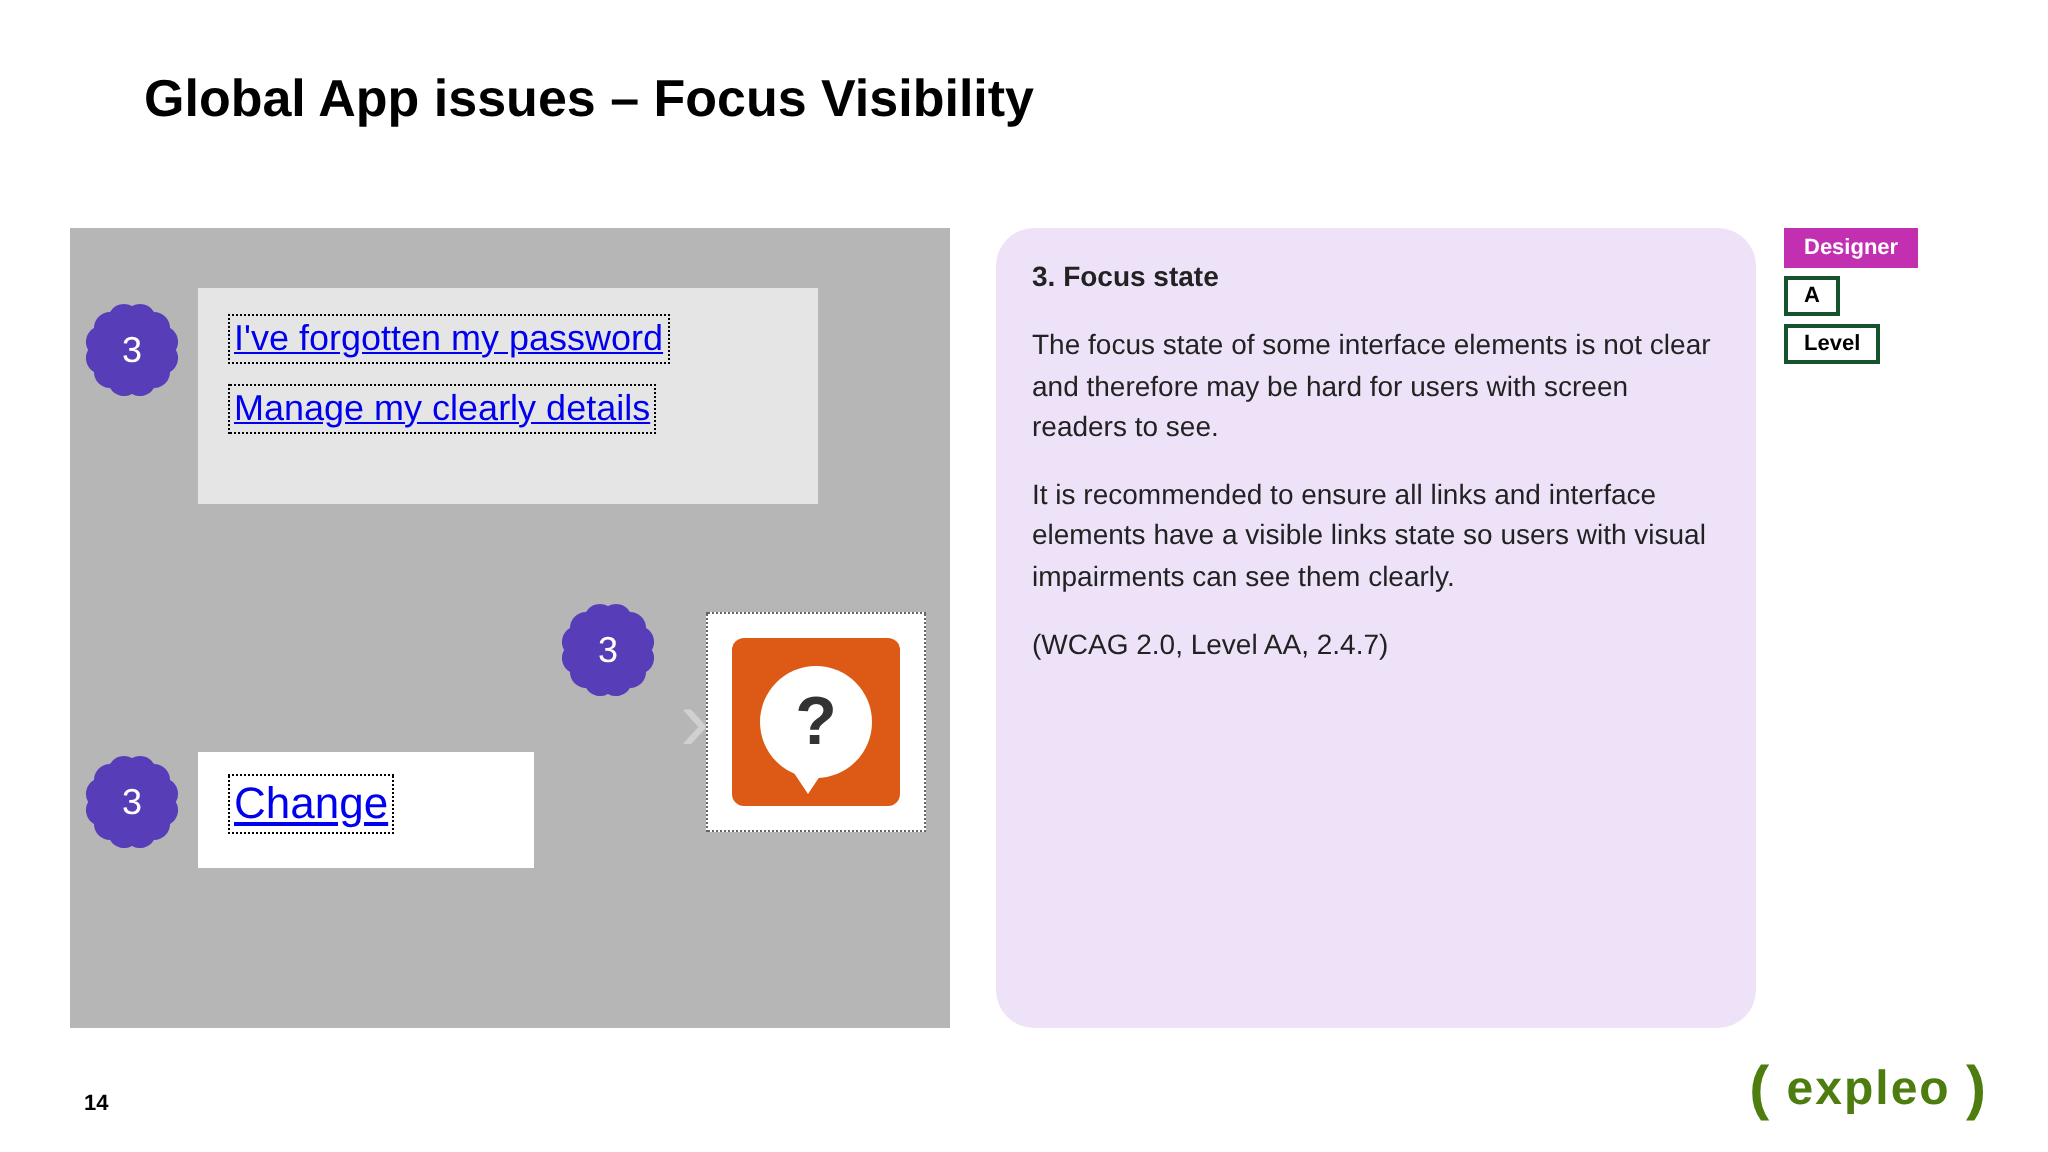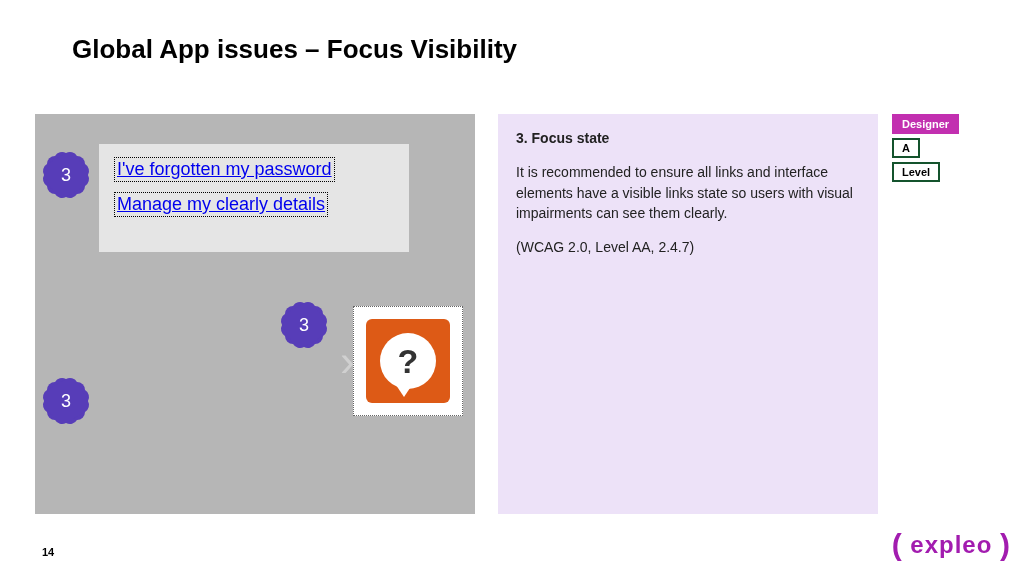--- a/index.html
+++ b/index.html
@@ -17,28 +17,28 @@
   .badge3 { left: 12px; top: 268px; }
   .card1 { position: absolute; left: 64px; top: 30px; width: 310px; height: 108px; background: #e5e5e5; padding: 14px 16px; }
   .card2 { position: absolute; left: 64px; top: 262px; width: 168px; height: 58px; background: #fff; padding: 12px 16px; }
   .focus-link { display: inline-block; color: #0000ee; text-decoration: underline; font-family: Arial, sans-serif; font-size: 18px; outline: 1px dotted #000; padding: 1px 2px; margin-bottom: 12px; }
   .change-link { font-size: 22px; }
   .qmark-wrap { position: absolute; left: 318px; top: 192px; width: 110px; height: 110px; background: #fff; border: 1px dotted #666; display: flex; align-items: center; justify-content: center; }
   .chevron { position: absolute; left: -14px; top: 50%; transform: translateY(-50%); font-size: 44px; color: #d0d0d0; }
   .qmark { width: 84px; height: 84px; background: #dd5a16; border-radius: 6px; display: flex; align-items: center; justify-content: center; position: relative; }
   .bubble { width: 56px; height: 56px; background: #fff; border-radius: 50%; display: flex; align-items: center; justify-content: center; font-size: 34px; font-weight: 700; color: #333; position: relative; }
   .bubble::after { content: ""; position: absolute; bottom: -8px; left: 16px; width: 0; height: 0; border-left: 8px solid transparent; border-right: 8px solid transparent; border-top: 12px solid #fff; }
-  .right-panel { position: absolute; left: 498px; top: 114px; width: 380px; height: 400px; background: #ede2f8; padding: 14px 18px; font-size: 14px; line-height: 1.45; color: #222; }
+  .right-panel { position: absolute; left: 498px; top: 114px; width: 380px; height: 400px; background: #ede2f8; padding: 14px 18px; font-size: 14px; line-height: 1.45; color: #222; border-radius: 19px; }
   .right-panel h3 { font-size: 14px; font-weight: 700; margin-bottom: 14px; }
   .right-panel p { margin-bottom: 14px; }
   .tags { position: absolute; left: 892px; top: 114px; display: flex; flex-direction: column; gap: 4px; }
   .tag { font-size: 11px; font-weight: 700; padding: 2px 8px; border: 2px solid #14532d; background: #fff; color: #000; width: fit-content; }
   .tag-designer { background: #c22fb0; color: #fff; border-color: #c22fb0; }
   .page-num { position: absolute; left: 42px; bottom: 18px; font-size: 11px; font-weight: 700; }
-  .logo { position: absolute; right: 13px; bottom: 14px; font-size: 24px; font-weight: 700; color: #a21caf; letter-spacing: 1px; }
+  .logo { position: absolute; right: 30px; bottom: 14px; font-size: 24px; font-weight: 700; color: #4d7c0f; letter-spacing: 1px; }
   .br1 { font-size: 30px; font-weight: 900; vertical-align: -2px; }
 </style>
 </head>
 <body>
 
 <div class="slide">
 
   <h1 class="title">Global App issues – Focus Visibility</h1>
 
   <div class="left-panel">
@@ -50,31 +50,35 @@
       </div>
     <div class="badge badge3">
         <span>3</span>
       </div>
 
     <div class="card1">
       <a class="focus-link">I've forgotten my password</a><br>
       <a class="focus-link">Manage my clearly details</a>
     </div>
 
+    <div class="card2">
+      <a class="focus-link change-link">Change</a>
+    </div>
 
     <div class="qmark-wrap">
       <span class="chevron">›</span>
       <div class="qmark">
         <div class="bubble">?</div>
       </div>
     </div>
   </div>
 
   <div class="right-panel">
     <h3>3. Focus state</h3>
+    <p>The focus state of some interface elements is not clear and therefore may be hard for users with screen readers to see.</p>
     <p>It is recommended to ensure all links and interface elements have a visible links state so users with visual impairments can see them clearly.</p>
     <p>(WCAG 2.0, Level AA, 2.4.7)</p>
   </div>
 
   <div class="tags">
     <span class="tag tag-designer">Designer</span>
     <span class="tag">A</span>
     <span class="tag">Level</span>
   </div>
 

